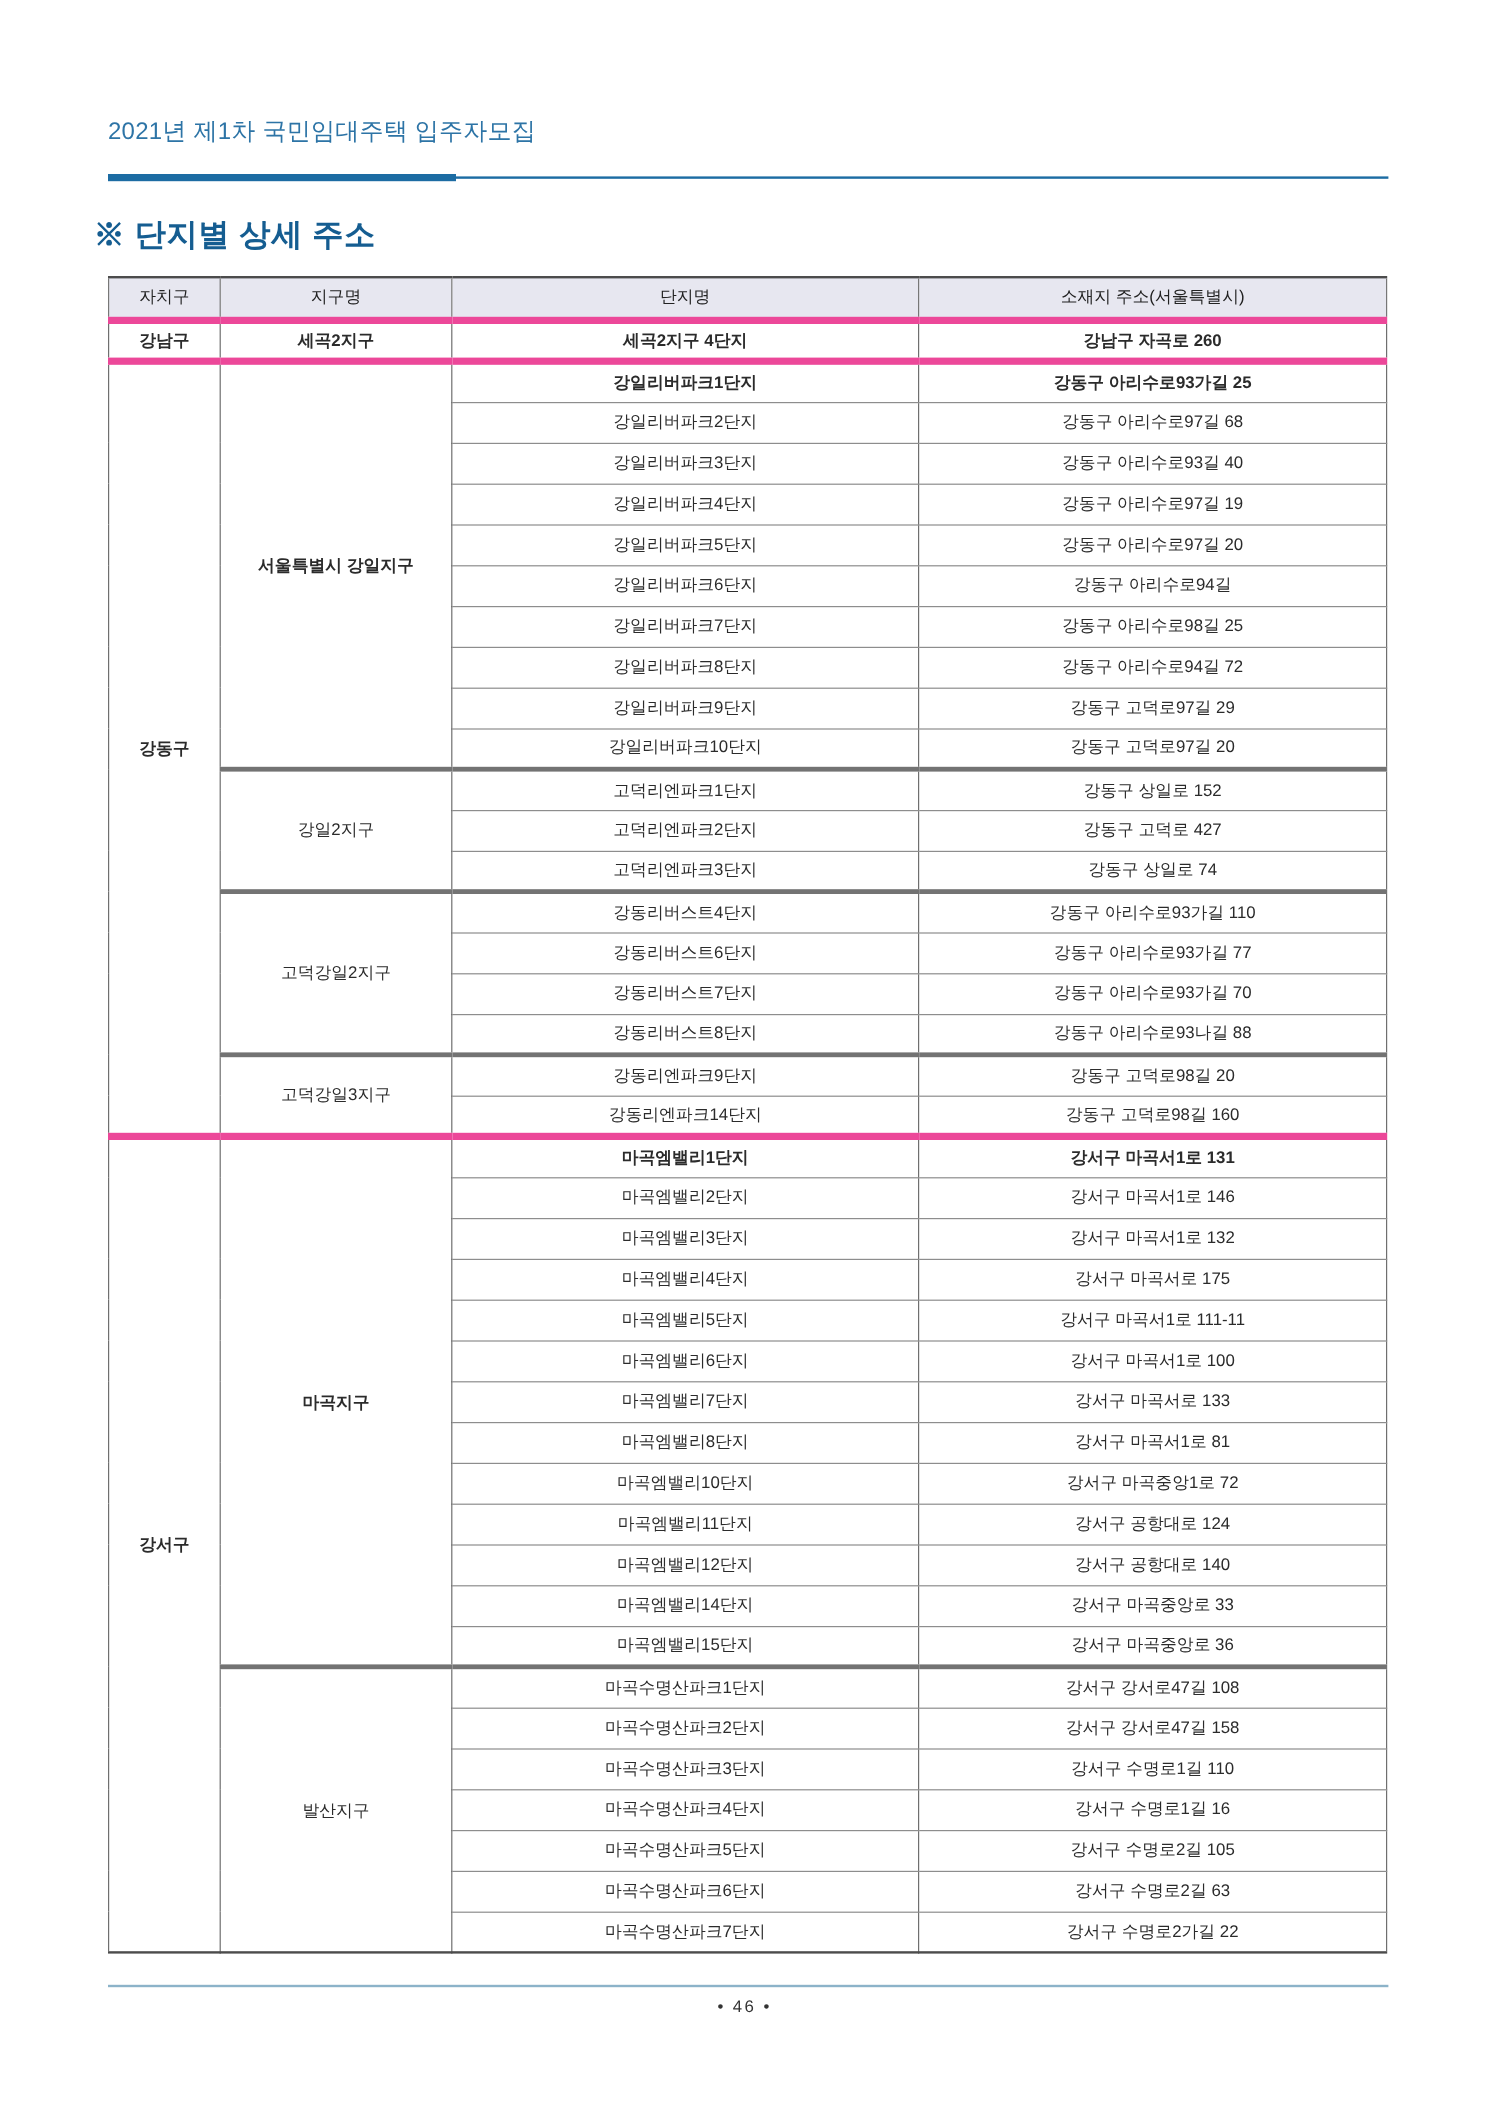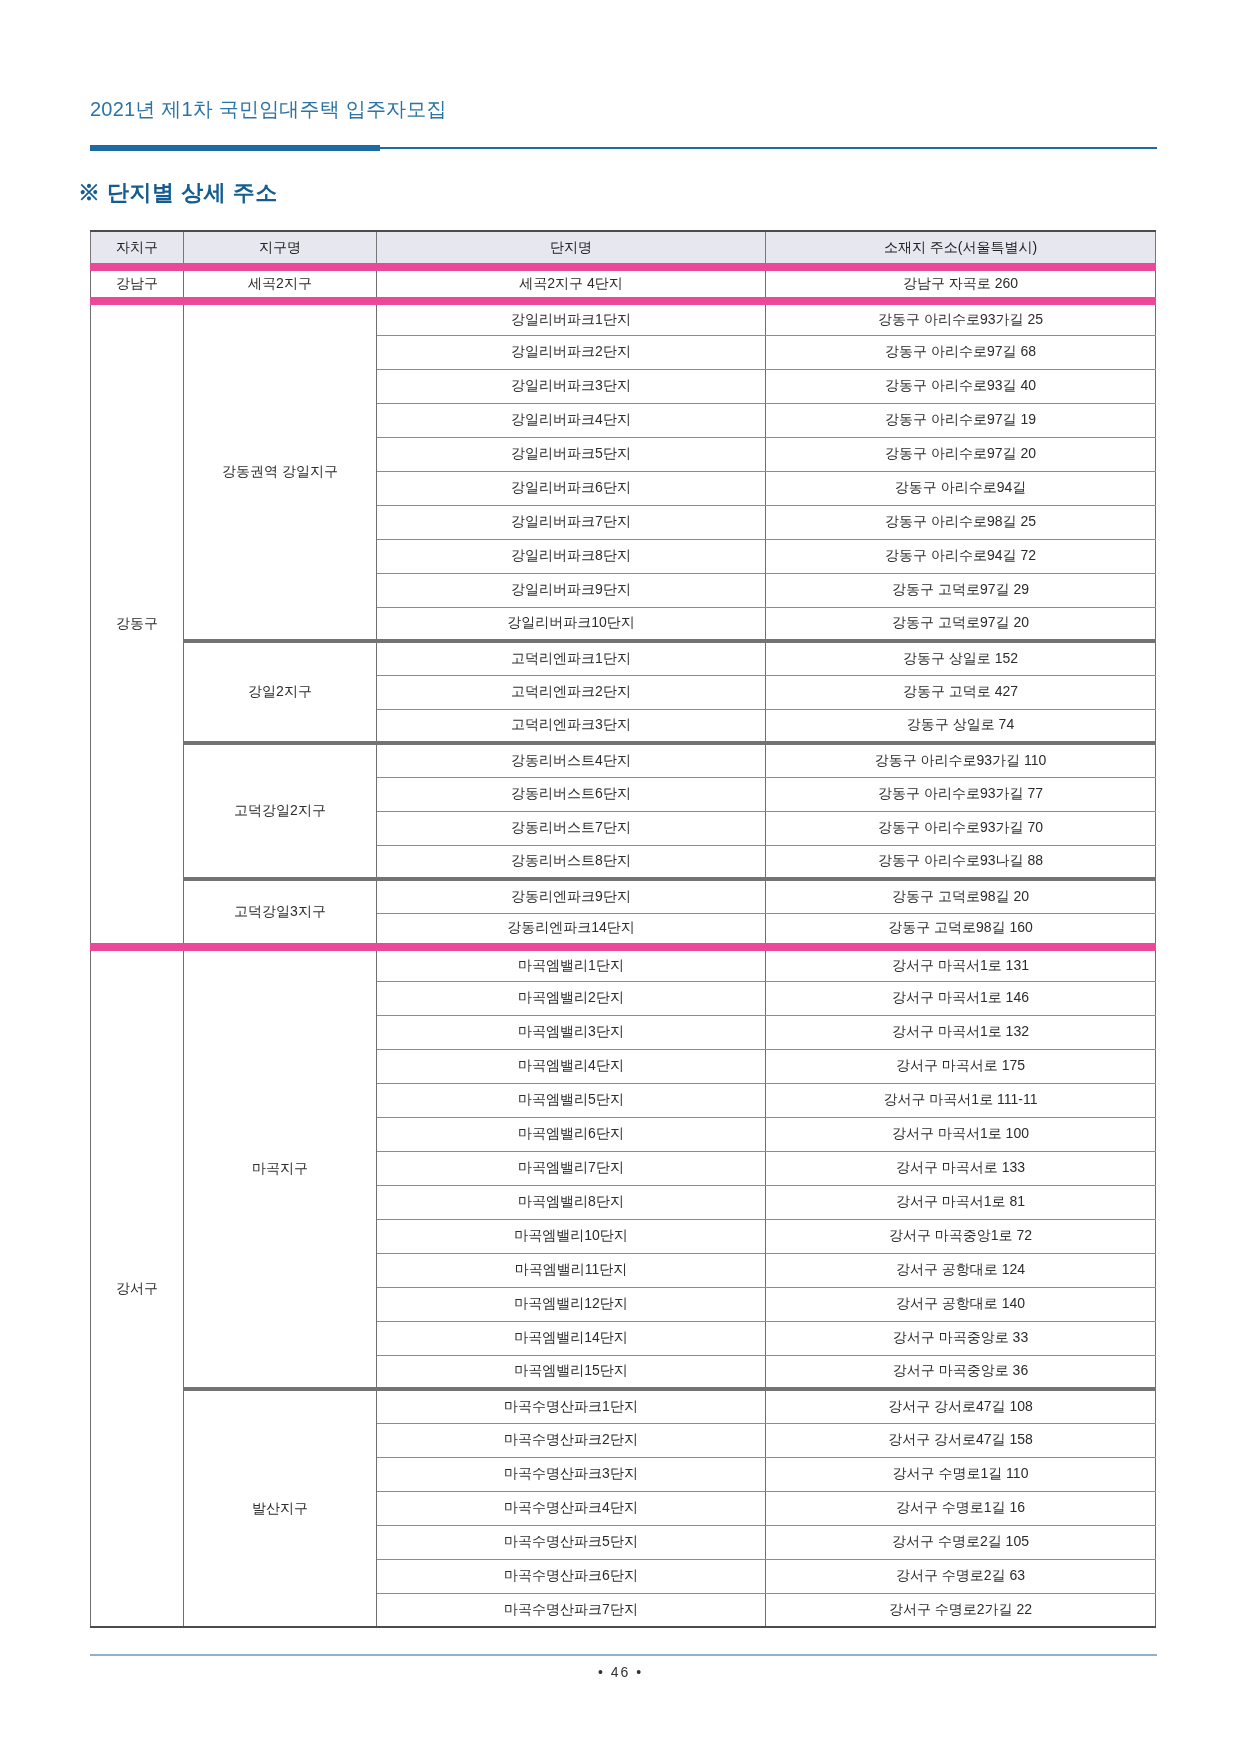--- a/index.html
+++ b/index.html
@@ -23,21 +23,21 @@
     width:290px; height:6px; background:#1c6ca3;
   }
   .rule-thin {
     position:absolute; left:380px; top:147px;
     width:777px; height:2px; background:#1c6ca3;
   }
 
   
   .section-title {
     position:absolute; left:78px; top:178px;
-    font-size:22px; font-weight:bold; color:#155d91;
+    font-size:26px; font-weight:bold; color:#155d91;
     letter-spacing:0.5px;
   }
 
   
   .addr-table {
     position:absolute; left:90px; top:230px;
     width:1065px;
     border-collapse:collapse; table-layout:fixed;
     font-size:14px; color:#2b2b2b;
   }
@@ -53,21 +53,21 @@
     border-top:2px solid #4c4c4c;
     border-bottom:2px solid #4c4c4c;
     border-left-color:#777; border-right-color:#777;
     font-weight:normal;
     color:#222;
   }
   .addr-table tbody tr { height:34px; }
   .addr-table { border-bottom:2px solid #4c4c4c; }
   .addr-table td { border-left-color:#6f6f6f; border-right-color:#6f6f6f; }
   tr.zone-start td     { border-top:4px solid #737373;margin-top:32px; }
-  tr.district-start td { border-top:8px solid #ec4899; }
+  tr.district-start td { border-top:6px solid #ec4899;font-weight:bold; }
 
   
   .footer-rule {
     position:absolute; left:90px; top:1654px;
     width:1067px; height:2px; background:#8cb3c9;
   }
   .page-number {
     position:absolute; left:0; top:1664px; width:1241px;
     text-align:center; font-size:14px; color:#333;
     letter-spacing:2px;
@@ -101,21 +101,21 @@
     </thead>
     <tbody id="table-body">
         <tr class="district-start">
           <td rowspan="1">강남구</td>
           <td rowspan="1">세곡2지구</td>
           <td>세곡2지구 4단지</td>
           <td>강남구 자곡로 260</td>
         </tr>
         <tr class="district-start">
           <td rowspan="19">강동구</td>
-          <td rowspan="10">강동권역 강일지구</td>
+          <td rowspan="10">서울특별시 강일지구</td>
           <td>강일리버파크1단지</td>
           <td>강동구 아리수로93가길 25</td>
         </tr>
         <tr>
           <td>강일리버파크2단지</td>
           <td>강동구 아리수로97길 68</td>
         </tr>
         <tr>
           <td>강일리버파크3단지</td>
           <td>강동구 아리수로93길 40</td>

